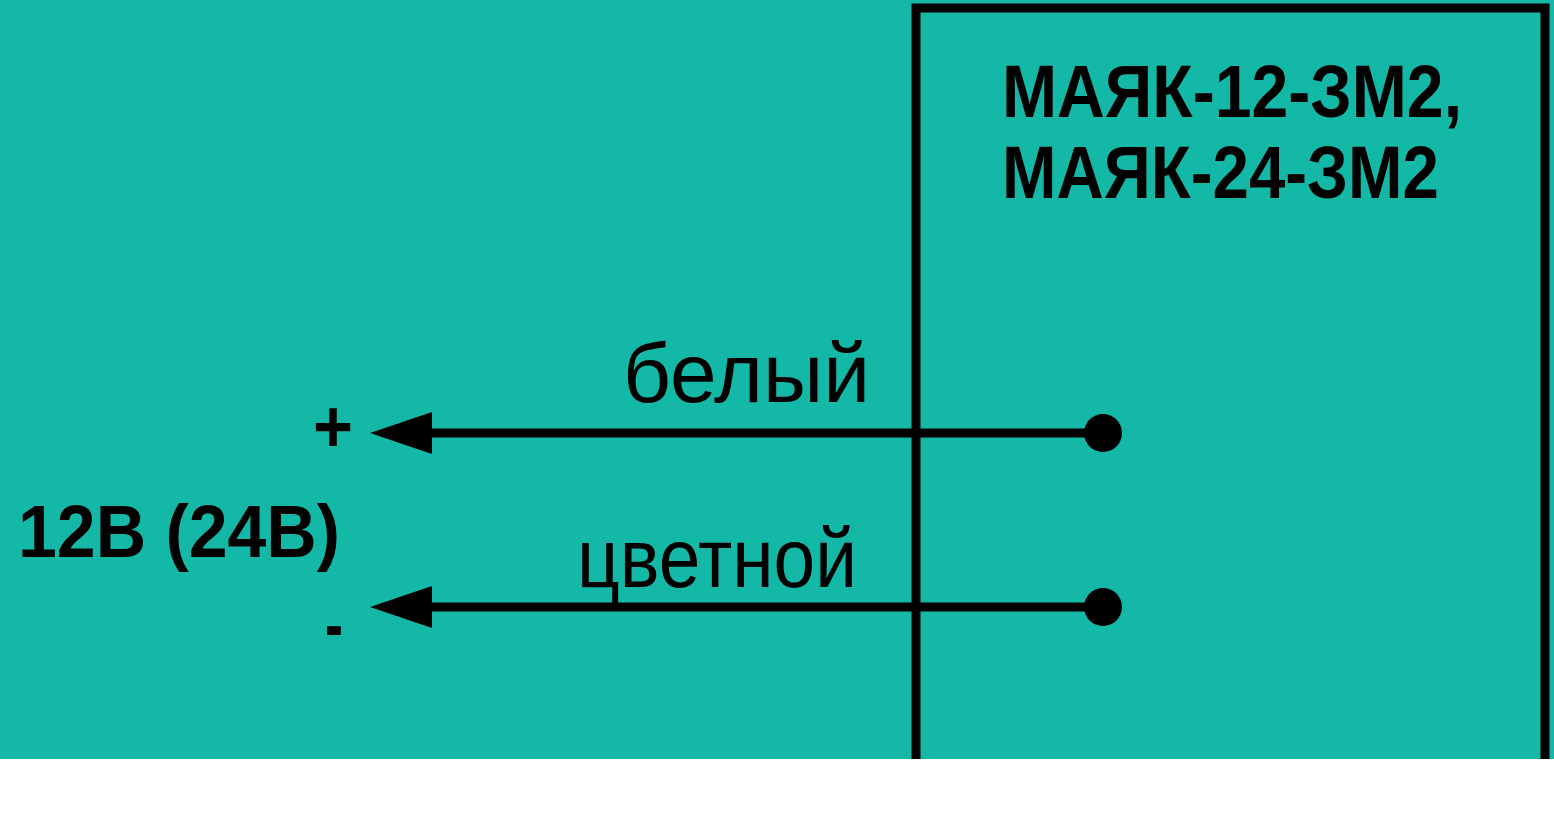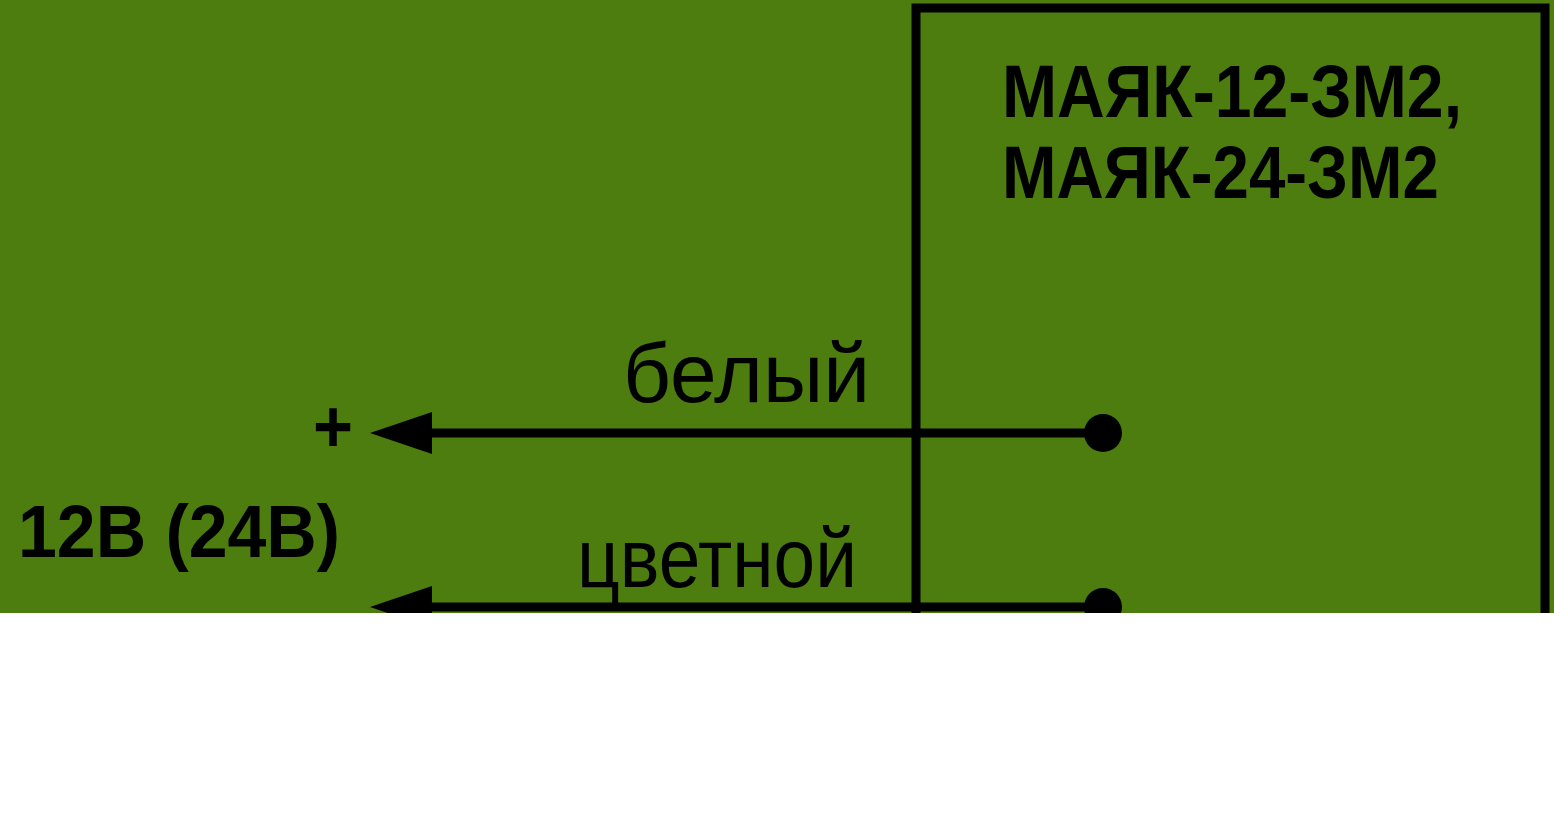--- a/index.html
+++ b/index.html
@@ -3,22 +3,22 @@
 <meta charset="utf-8">
 <style>
   html, body {
     margin: 0;
     padding: 0;
     background: #ffffff;
   }
   .canvas {
     position: relative;
     width: 1554px;
-    height: 613px;
-    background: #4d7c0f;
+    height: 759px;
+    background: #14b8a6;
     overflow: hidden;
     font-family: "Liberation Sans", sans-serif;
   }
   svg {
     display: block;
   }
   .ink-stroke {
     stroke: #000000;
     fill: none;
   }

